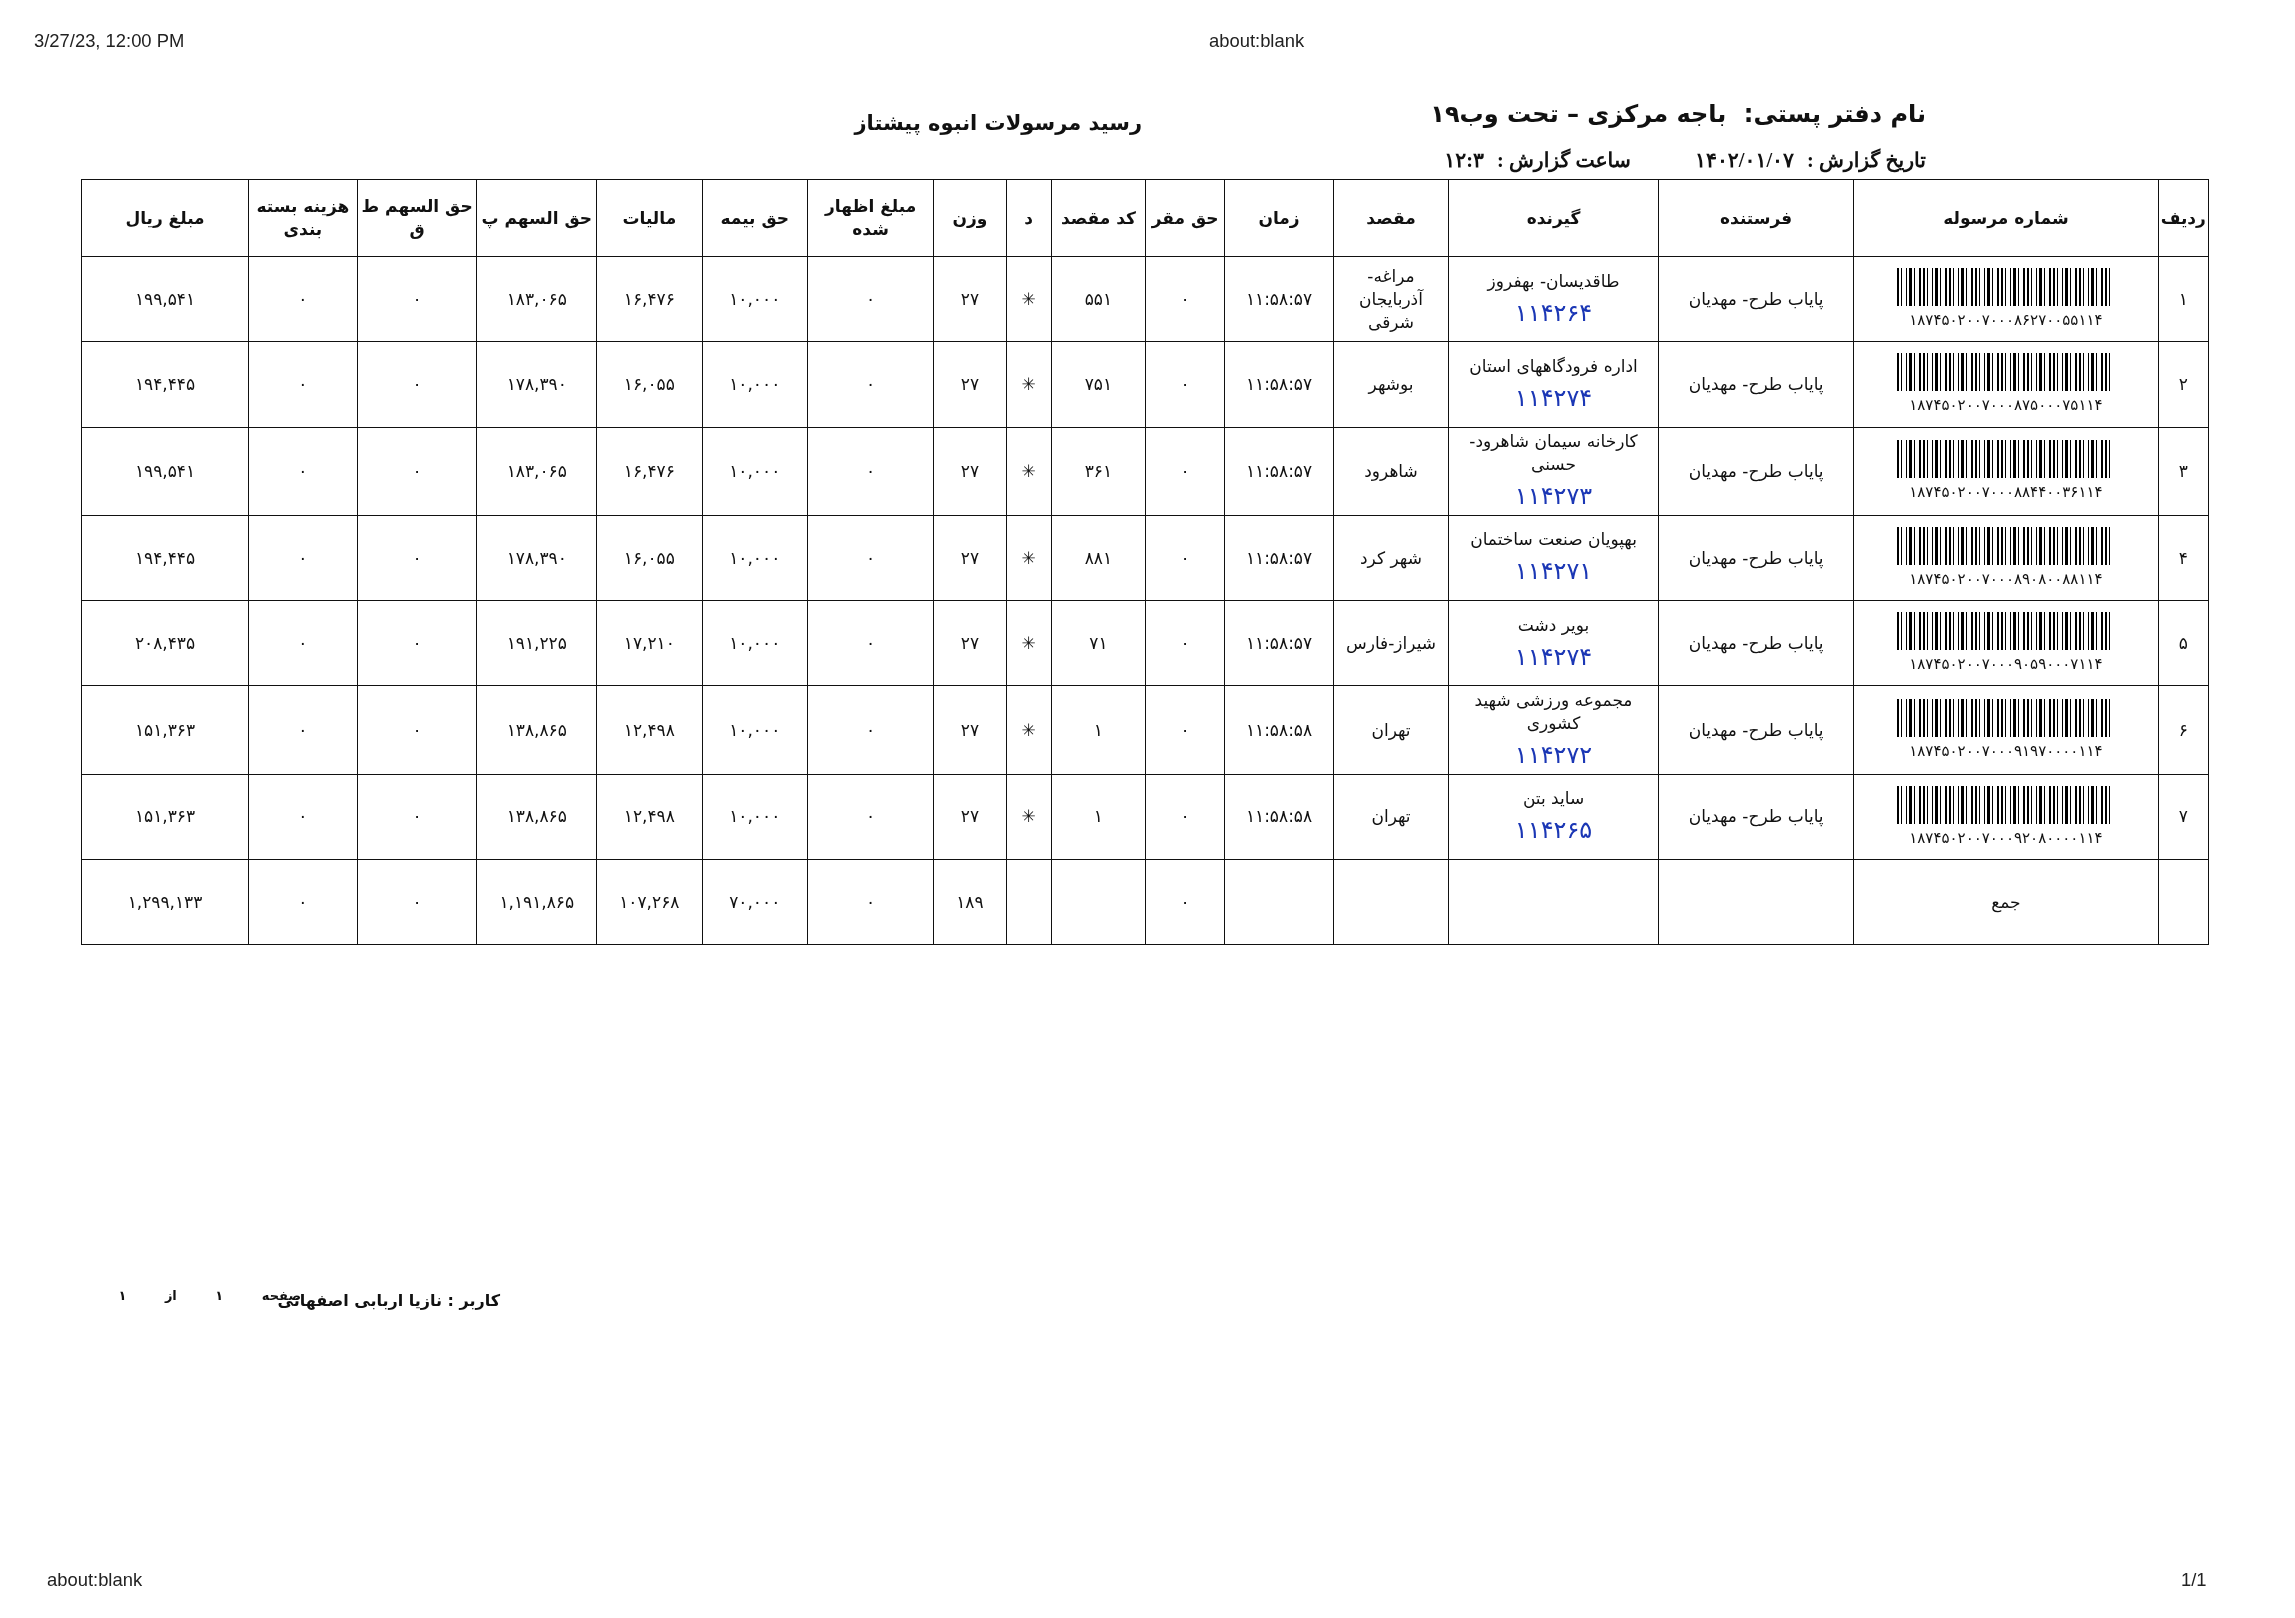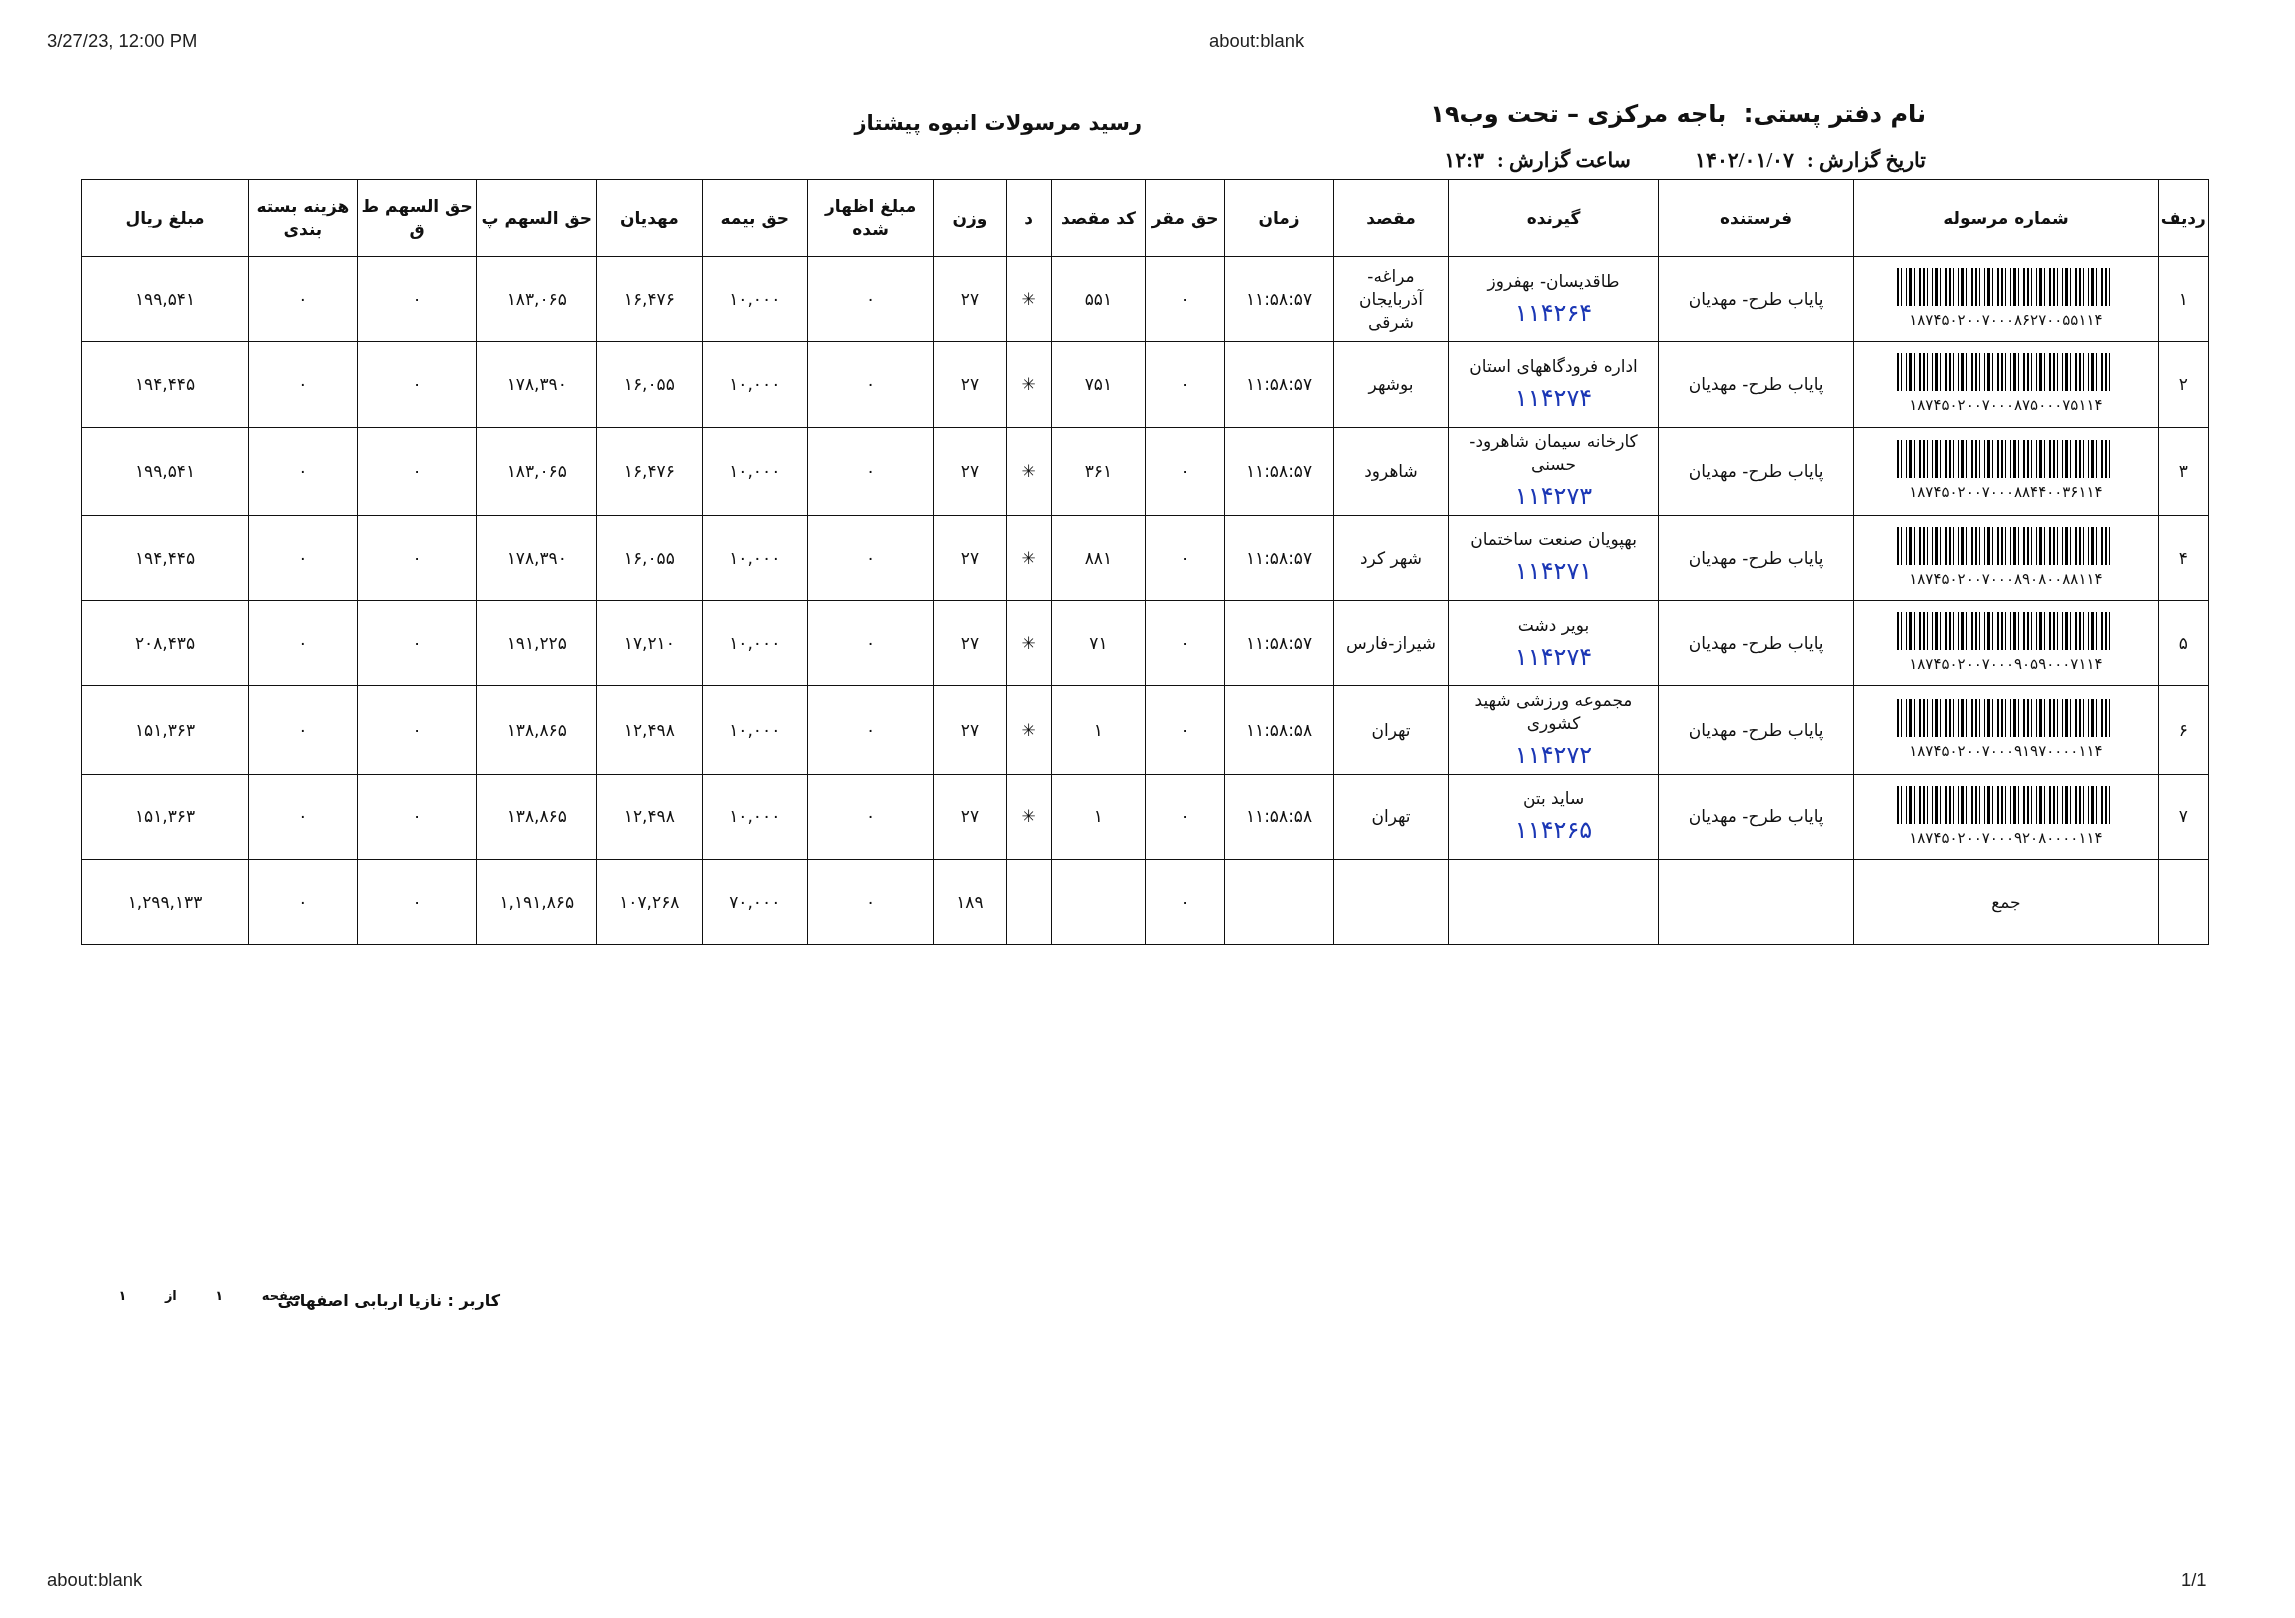--- a/index.html
+++ b/index.html
@@ -22,21 +22,21 @@
     left: 0;
     width: 2295px;
     font-family: "Liberation Sans", sans-serif;
     font-size: 18.4px;
     color: #222;
     direction: ltr;
   }
   .print-header { top: 30px; }
   .print-footer { top: 1569px; }
 
-  .ph-left   { position: absolute; left: 47px;  white-space: nowrap; text-align: center; }
+  .ph-left   { position: absolute; left: 34px;  white-space: nowrap; text-align: center; }
   .ph-center { position: absolute; left: 1209px; white-space: nowrap; }
   .pf-left   { position: absolute; left: 47px;  white-space: nowrap; }
   .pf-right  { position: absolute; left: 2181px; white-space: nowrap; }
 
   
   .sheet {
     position: absolute;
     top: 0; left: 0;
     width: 2295px;
     height: 1213px;
@@ -243,21 +243,21 @@
         <th>فرستنده</th>
         <th>گیرنده</th>
         <th>مقصد</th>
         <th>زمان</th>
         <th>حق مقر</th>
         <th>کد مقصد</th>
         <th>د</th>
         <th>وزن</th>
         <th>مبلغ اظهار شده</th>
         <th>حق بیمه</th>
-        <th>مهدیان</th>
+        <th>مالیات</th>
         <th>حق السهم پ</th>
         <th>حق السهم ط ق</th>
         <th>هزینه بسته بندی</th>
         <th>مبلغ ریال</th>
       </tr>
     </thead>
     <tbody>
 
       <tr>
         <td>۱</td>

